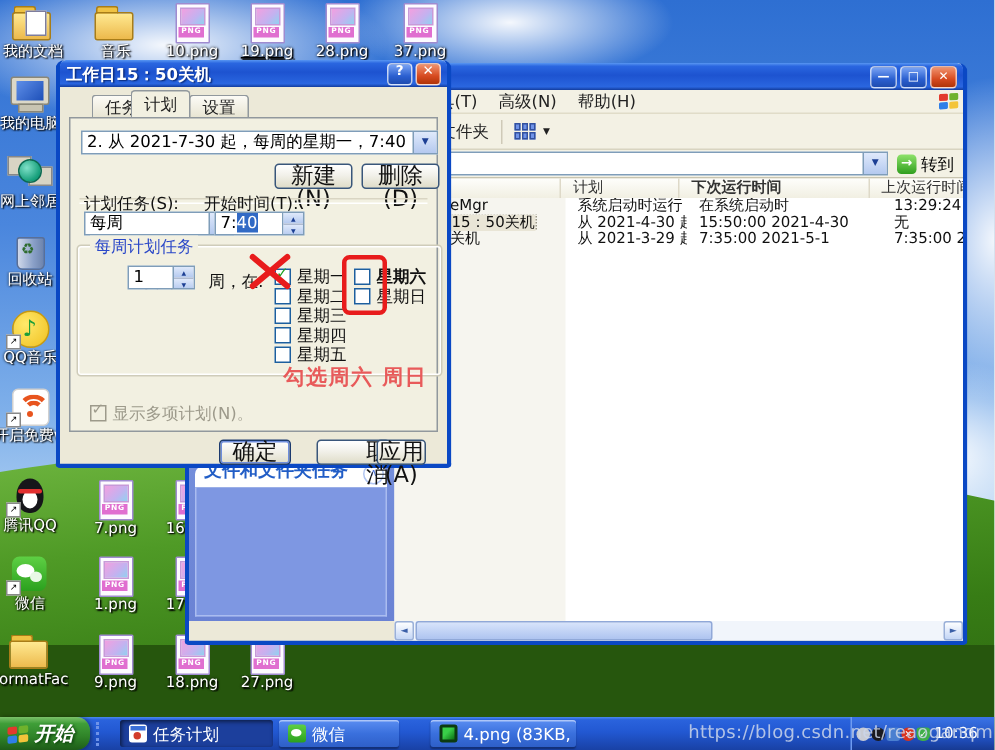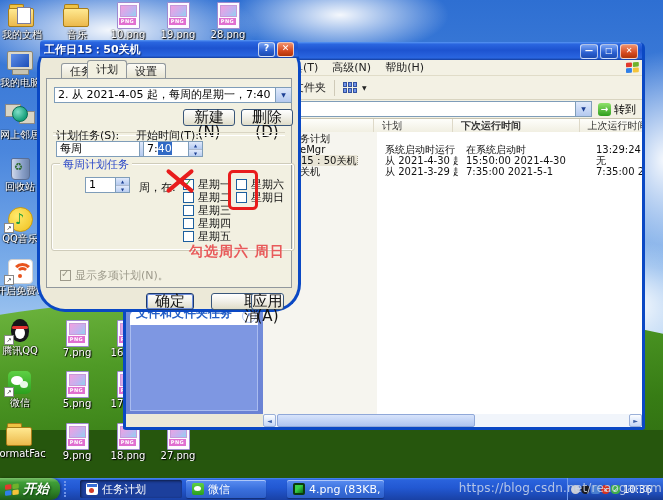--- a/index.html
+++ b/index.html
@@ -88,21 +88,21 @@
   .lrow{position:relative;display:flex;height:11px;line-height:11px;font-size:10px;color:#111;white-space:nowrap;}
   .lrow .c{box-sizing:border-box;overflow:hidden;flex-shrink:0;}
   .c.n{width:114px;padding-left:37px;} .c.s{width:81px;padding-left:8px;} .c.x{width:130px;padding-left:8px;} .c.l{width:64px;padding-left:8px;}
   .selname{background:#e9e5d6;outline:1px dotted #9a9786;padding:0 1px;}
   .e-hscroll{position:absolute;left:137px;right:0;bottom:0;height:13px;background:#f1f5fb;display:flex;align-items:center;}
   .sarrow{width:13px;height:13px;box-sizing:border-box;background:linear-gradient(#fdfeff,#c4d6f6);border:1px solid #9ab0d8;border-radius:2px;color:#3a5fa8;font-size:6px;line-height:11px;text-align:center;}
   .sthumb{width:196px;height:11px;margin:0 1px;background:linear-gradient(#d8e4fb,#aec4f0);border:1px solid #90a8d8;border-radius:2px;}
   .sarrow.r{margin-left:auto;}
 
   
-  .dialog{left:37px;top:40px;width:264px;height:272px;z-index:30;border-radius:28px;}
+  .dialog{left:37px;top:40px;width:264px;height:272px;z-index:30;}
   .dbtn{width:15px;height:13px;margin-left:2px;border-radius:3px;border:1px solid rgba(255,255,255,.7);color:#fff;font-size:9px;font-weight:bold;line-height:11px;text-align:center;background:linear-gradient(#7aa4f4,#2a5fd0 60%,#1e4cb0);}
   .dbtn.close{background:linear-gradient(#f0926e,#d64a20 60%,#b03408);}
   .tab{position:absolute;top:23px;height:15px;box-sizing:border-box;padding:0 8px;font-size:11px;line-height:15px;
      background:linear-gradient(#fcfbf6,#e8e5d3);border:1px solid #91989d;border-bottom:none;border-radius:3px 3px 0 0;color:#222;}
   .tab.active{top:20px;height:18px;line-height:18px;background:#f2f0e1;z-index:3;}
   .dpanel{position:absolute;left:6px;right:6px;top:38px;height:208px;background:#f2f0e1;border:1px solid #91989d;}
   .field{position:absolute;box-sizing:border-box;background:#fff;border:1px solid #7f9db9;font-size:11px;line-height:14px;display:flex;overflow:hidden;}
   .field .txt{flex:1;padding:0 3px;white-space:nowrap;overflow:hidden;}
   .drop{width:15px;background:linear-gradient(#dfe9fb,#b4c9ef);border-left:1px solid #7f9db9;font-size:6px;color:#1c3f94;text-align:center;line-height:14px;}
   .spin{width:13px;display:flex;flex-direction:column;border-left:1px solid #7f9db9;}
@@ -173,35 +173,43 @@
     <div class="lbl">音乐</div>
   </div>
   <div class="dicon" style="left:102px;top:2px;">
     <div class="ig ig-png">
         <span class="page"></span>
         <span class="thumb"></span>
         <span class="band">PNG</span>
       </div>
     <div class="lbl">10.png</div>
   </div>
-  <div class="dicon" style="left:152px;top:2px;">
+  <div class="dicon" style="left:152px;top:2px;text-decoration:underline;">
     <div class="ig ig-png">
         <span class="page"></span>
         <span class="thumb"></span>
         <span class="band">PNG</span>
       </div>
     <div class="lbl">19.png</div>
   </div>
   <div class="dicon" style="left:202px;top:2px;">
     <div class="ig ig-png">
         <span class="page"></span>
         <span class="thumb"></span>
         <span class="band">PNG</span>
       </div>
     <div class="lbl">28.png</div>
+  </div>
+  <div class="dicon" style="left:254px;top:2px;">
+    <div class="ig ig-png">
+        <span class="page"></span>
+        <span class="thumb"></span>
+        <span class="band">PNG</span>
+      </div>
+    <div class="lbl">37.png</div>
   </div>
 
   <div class="dicon" style="left:-6px;top:50px;">
     <div class="ig ig-computer">
         <span class="scr"></span>
         <span class="base"></span>
       </div>
     <div class="lbl">我的电脑</div>
   </div>
   <div class="dicon" style="left:-6px;top:102px;">
@@ -265,21 +273,21 @@
         <span class="band">PNG</span>
       </div>
     <div class="lbl">7.png</div>
   </div>
   <div class="dicon" style="left:51px;top:371px;">
     <div class="ig ig-png">
         <span class="page"></span>
         <span class="thumb"></span>
         <span class="band">PNG</span>
       </div>
-    <div class="lbl">5.png</div>
+    <div class="lbl">1.png</div>
   </div>
   <div class="dicon" style="left:51px;top:423px;">
     <div class="ig ig-png">
         <span class="page"></span>
         <span class="thumb"></span>
         <span class="band">PNG</span>
       </div>
     <div class="lbl">9.png</div>
   </div>
 
@@ -373,26 +381,20 @@
         <div class="pgroup-body"></div>
       </div>
       <div class="e-head">
         <span class="hc" style="width:114px;"></span>
         <span class="hc" style="width:81px;">计划</span>
         <span class="hc" style="width:130px;font-weight:bold;">下次运行时间</span>
         <span class="hc" style="width:64px;border-right:none;">上次运行时间</span>
       </div>
       <div class="e-body">
         <div class="sortshade"></div>
-        <div class="lrow" style="margin-top:1px;">
-          <span class="c n">务计划</span>
-          <span class="c s"></span>
-          <span class="c x"></span>
-          <span class="c l"></span>
-        </div>
         <div class="lrow">
           <span class="c n">eMgr</span>
           <span class="c s">系统启动时运行</span>
           <span class="c x">在系统启动时</span>
           <span class="c l">13:29:24  2</span>
         </div>
         <div class="lrow">
           <span class="c n"><span class="selname">15：50关机</span></span>
           <span class="c s">从 2021-4-30 起...</span>
           <span class="c x">15:50:00  2021-4-30</span>
@@ -420,21 +422,21 @@
       <span class="dbtn close">✕</span>
     </div>
 
     <span class="tab" style="left:21px;">任务</span>
     <span class="tab active" style="left:47px;">计划</span>
     <span class="tab" style="left:86px;">设置</span>
 
     <div class="dpanel">
 
       <div class="field" style="left:7px;top:8px;width:238px;height:16px;">
-        <span class="txt">2. 从 2021-4-05 起，每周的星期一，7:40</span>
+        <span class="txt">2. 从 2021-7-30 起，每周的星期一，7:40</span>
         <span class="drop">▼</span>
       </div>
 
       <span class="xbtn" style="left:136px;top:30px;width:52px;">新建(N)</span>
       <span class="xbtn" style="left:194px;top:30px;width:52px;">删除(D)</span>
       <div class="groove" style="left:6px;right:6px;top:53px;"></div>
 
       <span class="lab" style="left:9px;top:49px;">计划任务(S):</span>
       <span class="lab" style="left:89px;top:49px;">开始时间(T):</span>
 
@@ -480,21 +482,21 @@
         </div>
         <div class="day" style="left:131px;top:52px;">
           <span class="cb"></span>
           <span>星期四</span>
         </div>
         <div class="day" style="left:131px;top:65px;">
           <span class="cb"></span>
           <span>星期五</span>
         </div>
 
-        <div class="day" style="left:184px;top:13px;">
+        <div class="day" style="left:184px;top:13px;font-weight:bold;">
           <span class="cb"></span>
           <span>星期六</span>
         </div>
         <div class="day" style="left:184px;top:26px;">
           <span class="cb"></span>
           <span>星期日</span>
         </div>
 
         <div class="anno-x" style="left:111px;top:2px;width:34px;height:30px;">
             <i class="a"></i>

